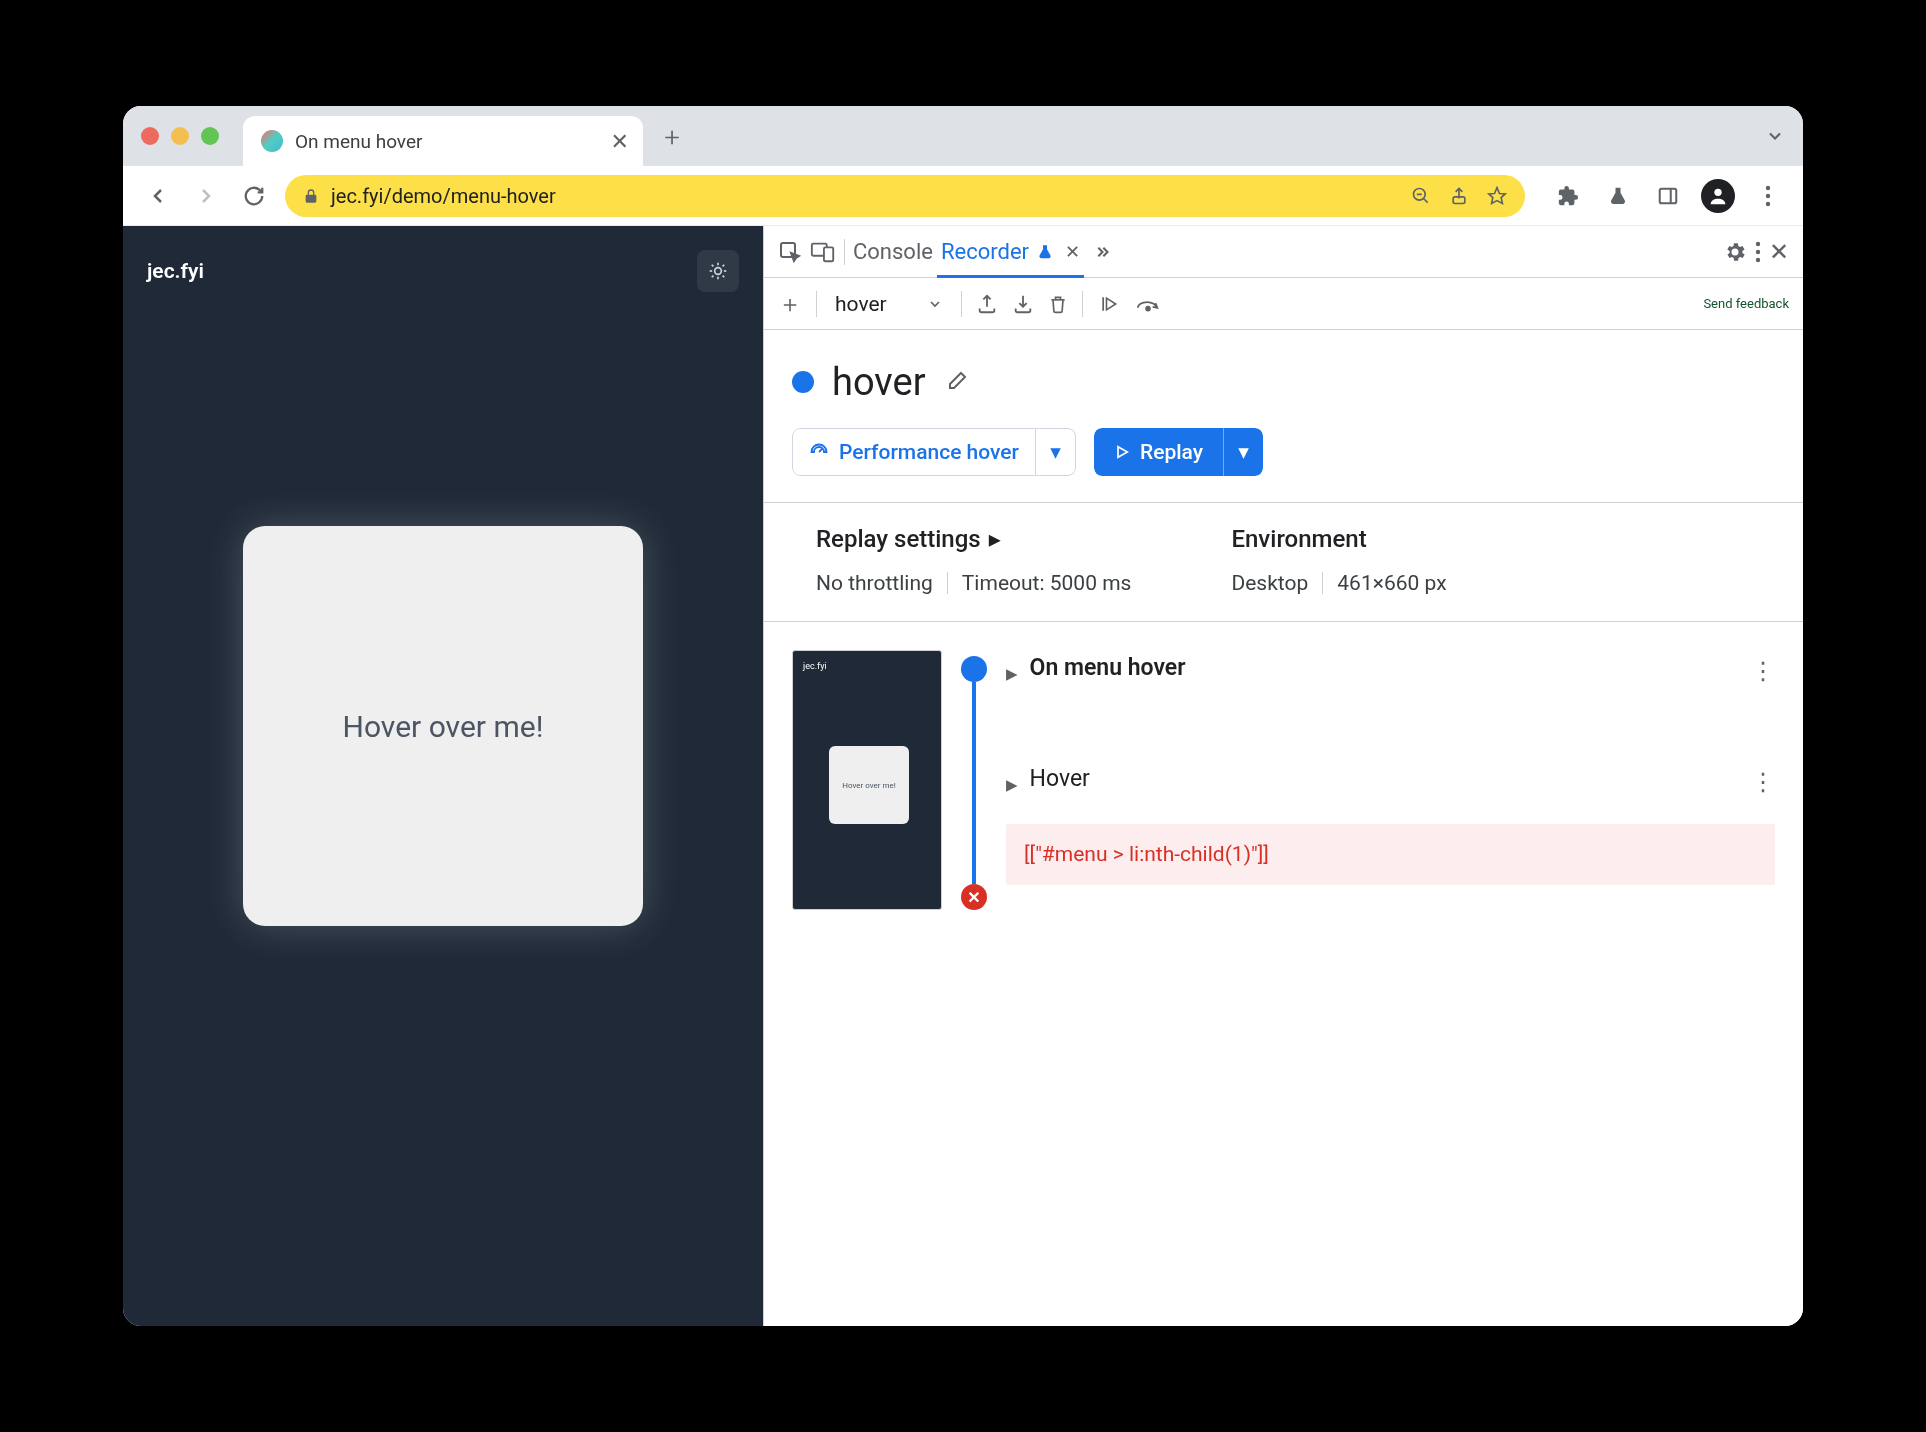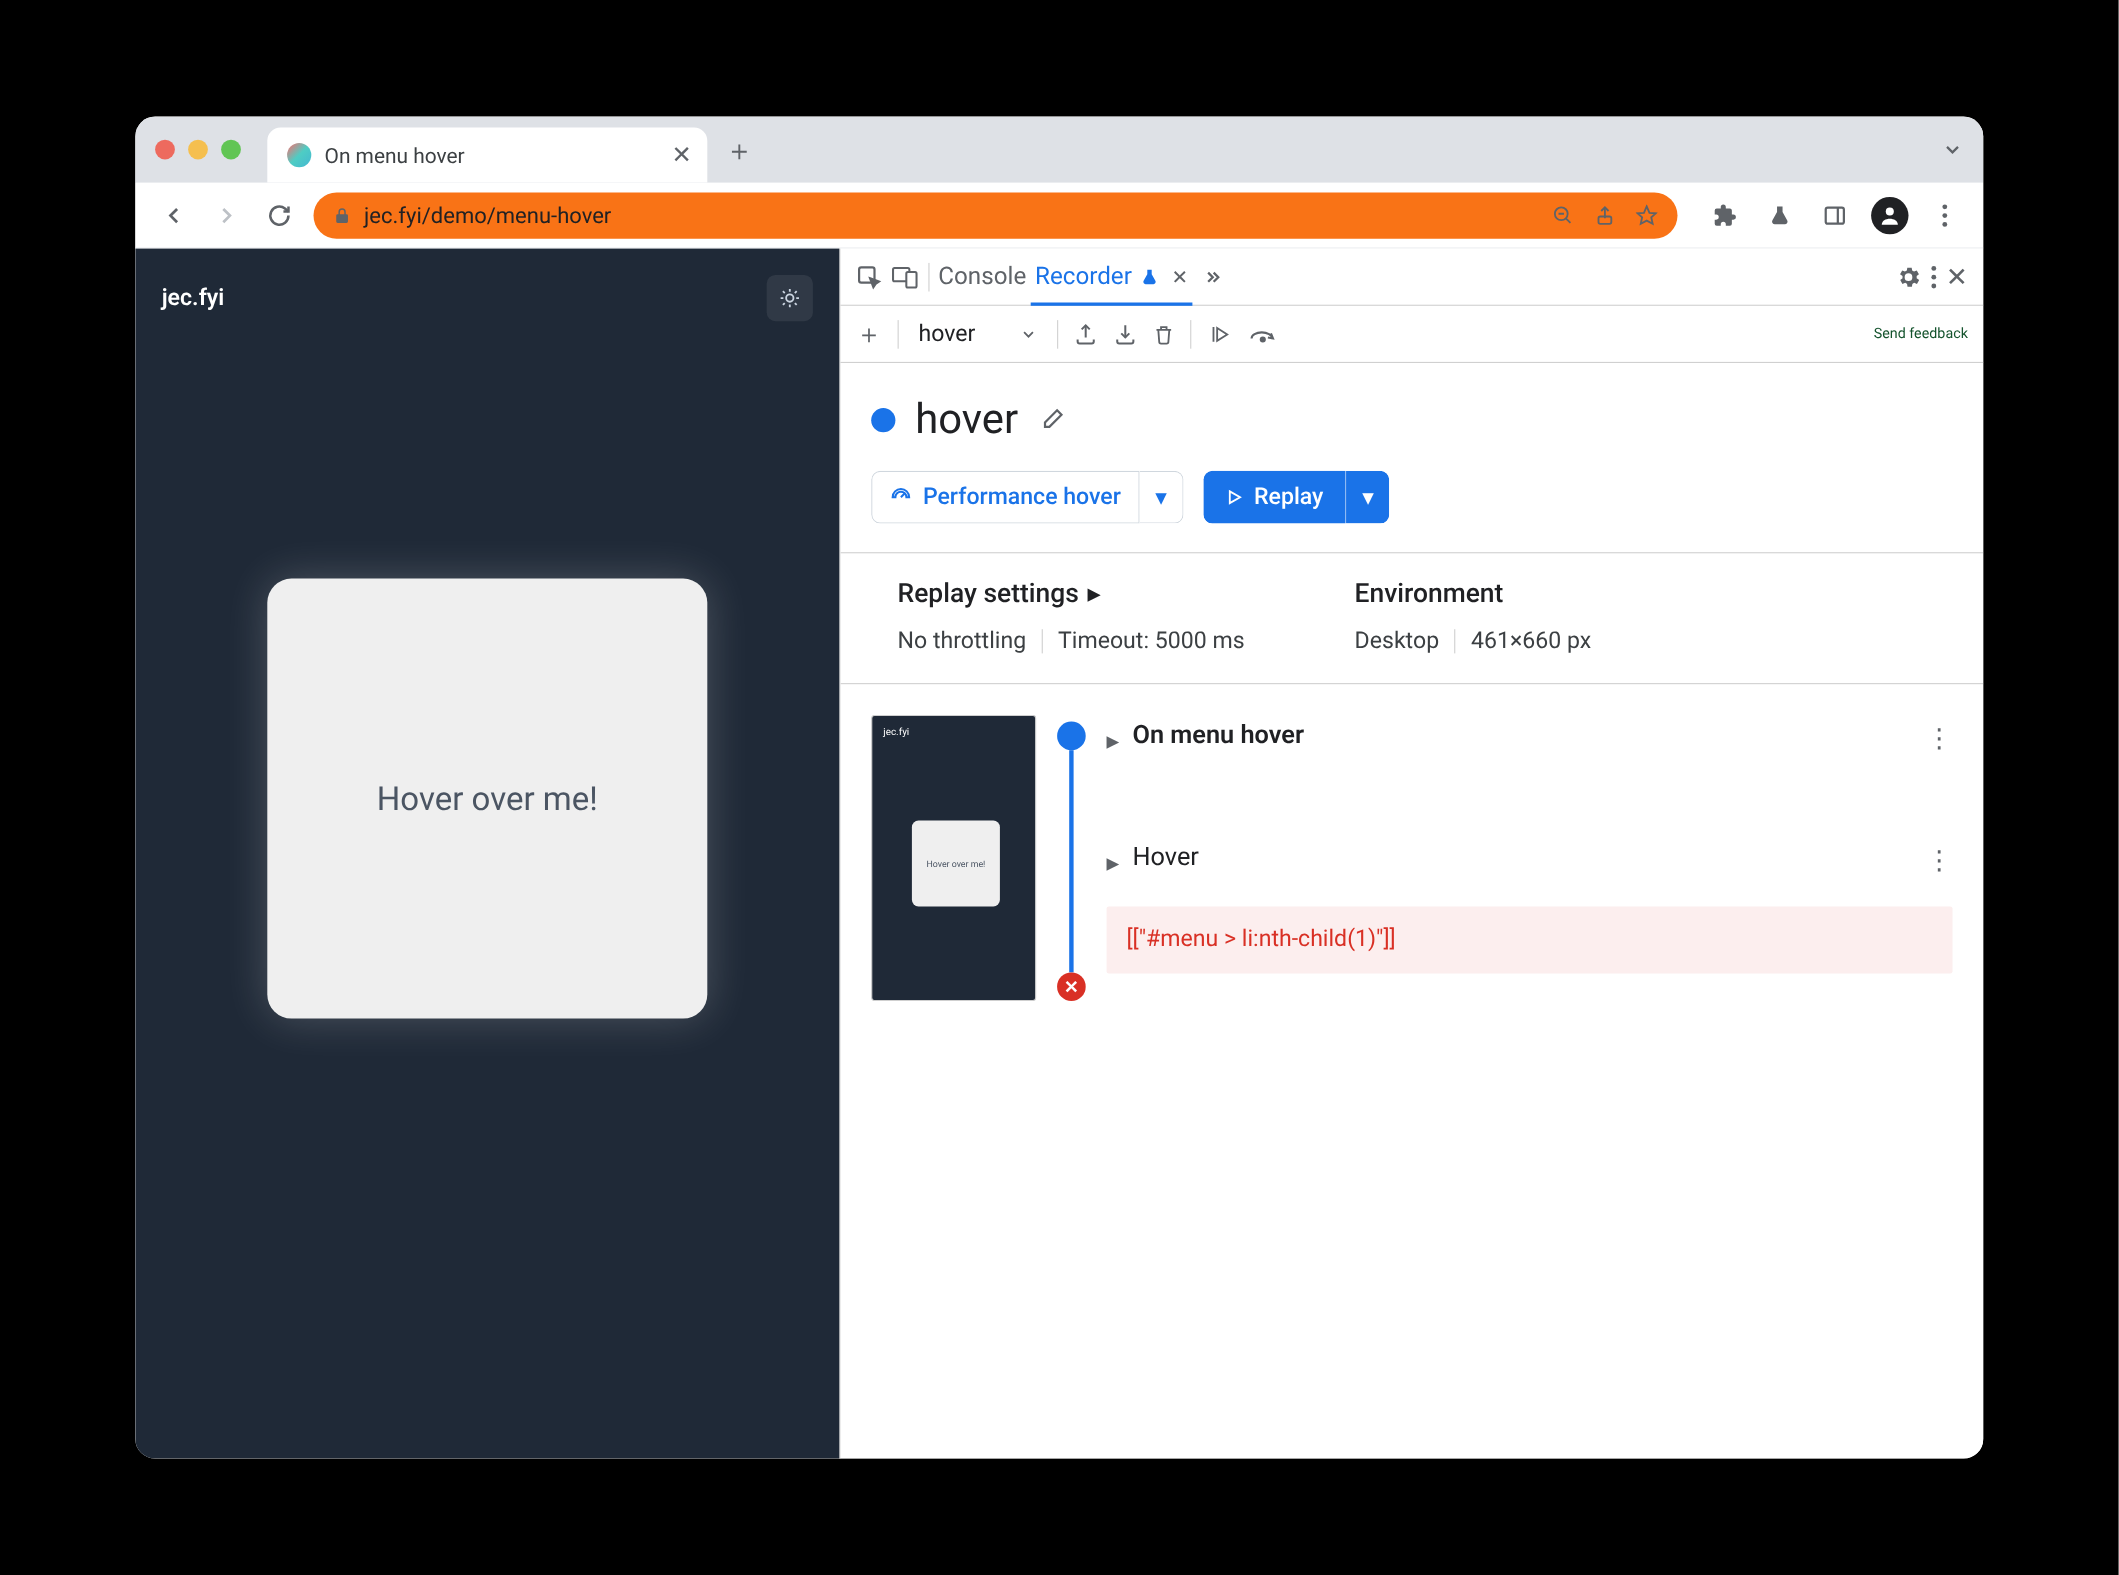--- a/index.html
+++ b/index.html
@@ -16,21 +16,21 @@
 .tab { background: #fff; height: 50px; border-radius: 12px 12px 0 0; display: flex; align-items: center; padding: 0 14px 0 18px; gap: 12px; font-size: 19px; color: #3c4043; min-width: 400px; align-self: flex-end; position: relative; }
 .tab-favicon { width: 22px; height: 22px; border-radius: 50%; background: linear-gradient(135deg,#ff6b6b,#4ecdc4,#45b7d1); display:inline-block; }
 .tab-close { margin-left: auto; font-size: 22px; color: #5f6368; cursor: pointer; }
 .new-tab { margin-left: 16px; font-size: 26px; color: #5f6368; cursor: pointer; }
 .titlebar .chevron-down { margin-left: auto; color: #5f6368; }
 
 
 .toolbar { height: 60px; background: #fff; display: flex; align-items: center; padding: 0 18px; gap: 14px; border-bottom: 1px solid #e8eaed; }
 .toolbar .icon-btn { width: 34px; height: 34px; display: flex; align-items: center; justify-content: center; color: #5f6368; font-size: 22px; border-radius: 50%; cursor: pointer; }
 .toolbar .icon-btn.disabled { color: #bdc1c6; }
-.omnibox { flex: 1; height: 42px; background: #f97316; border-radius: 21px; display: flex; align-items: center; padding: 0 18px; gap: 12px; font-size: 20px; color: #202124; }
+.omnibox { flex: 1; height: 42px; background: #fde047; border-radius: 21px; display: flex; align-items: center; padding: 0 18px; gap: 12px; font-size: 20px; color: #202124; }
 .omnibox .lock { font-size: 16px; color: #5f6368; }
 .omnibox .actions { margin-left: auto; display: flex; gap: 18px; color: #5f6368; }
 .toolbar-right { display: flex; align-items: center; gap: 16px; margin-left: 12px; }
 .avatar { width: 34px; height: 34px; border-radius: 50%; background: #202124; display: flex; align-items: center; justify-content: center; color: #fff; }
 
 
 .content { flex: 1; display: flex; }
 .page-preview { width: 640px; background: #1f2937; position: relative; display: flex; align-items: flex-start; justify-content: center; }
 .preview-header { position: absolute; top: 24px; left: 24px; right: 24px; display: flex; justify-content: space-between; align-items: center; color: #fff; font-size: 21px; font-weight: 600; }
 .theme-toggle { width: 42px; height: 42px; background: rgba(255,255,255,0.08); border-radius: 8px; display: flex; align-items: center; justify-content: center; color: #cbd5e1; }

